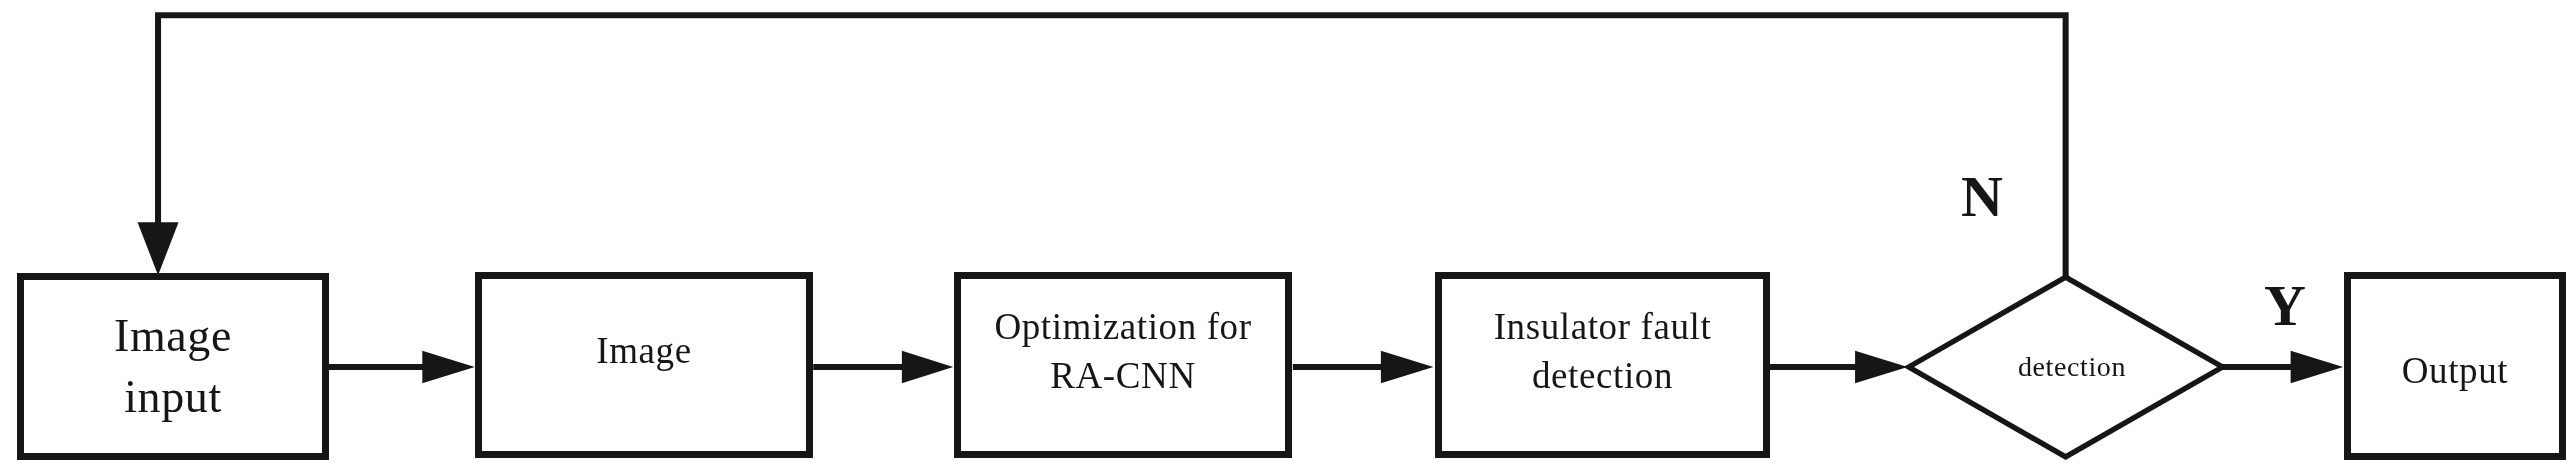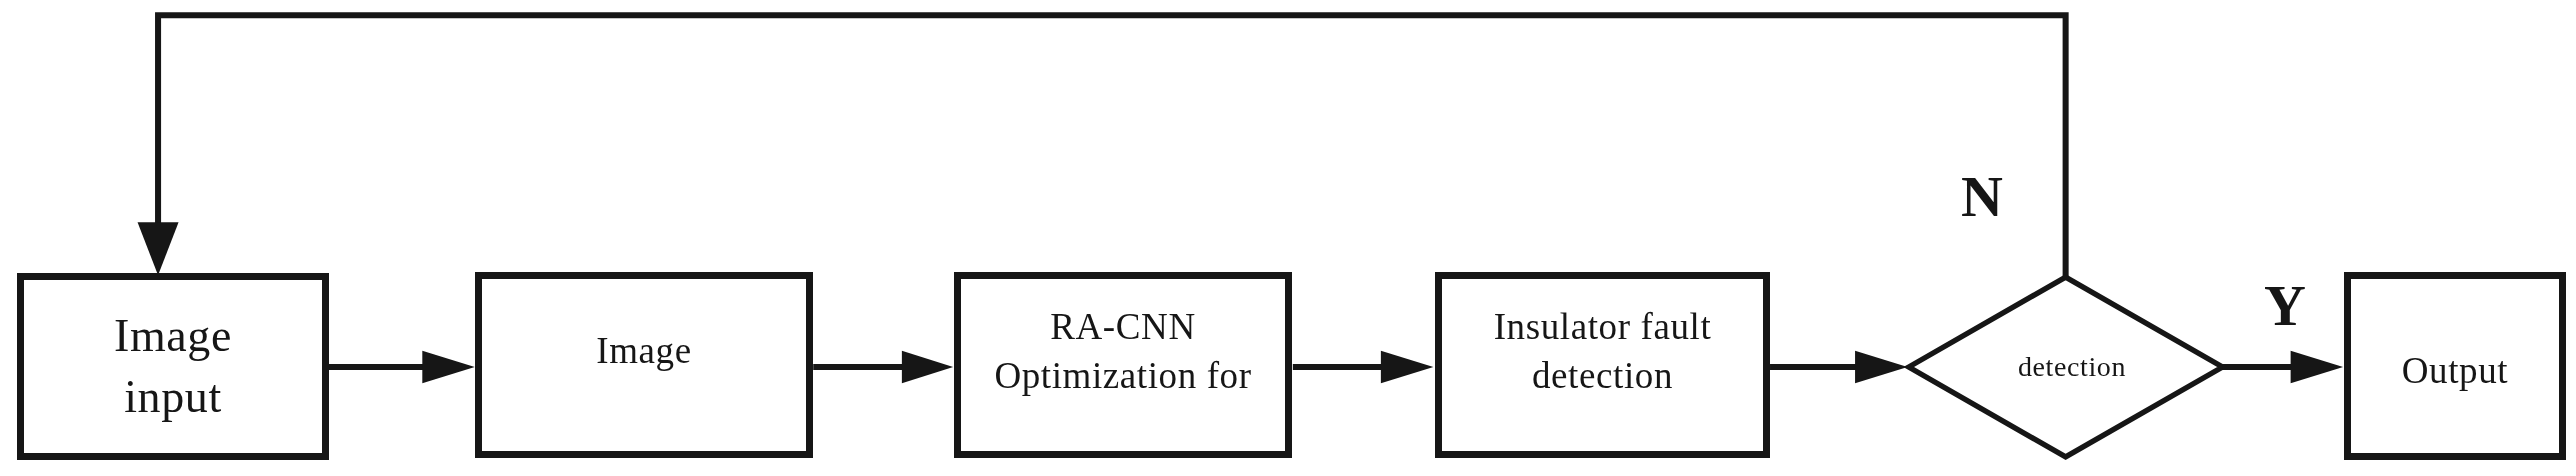--- a/index.html
+++ b/index.html
@@ -94,22 +94,22 @@
   </div>
 
   <div class="node" style="left:475px; top:272px; width:338px; height:186px;">
     <div class="label pad-up">
       <span class="line">Image</span>
     </div>
   </div>
 
   <div class="node" style="left:954px; top:272px; width:338px; height:186px;">
     <div class="label pad-up">
+      <span class="line">Optimization for</span>
       <span class="line">RA-CNN</span>
-      <span class="line">Optimization for</span>
     </div>
   </div>
 
   <div class="node" style="left:1435px; top:272px; width:335px; height:186px;align-items:center;">
     <div class="label pad-up">
       <span class="line">Insulator fault</span>
       <span class="line">detection</span>
     </div>
   </div>
 

